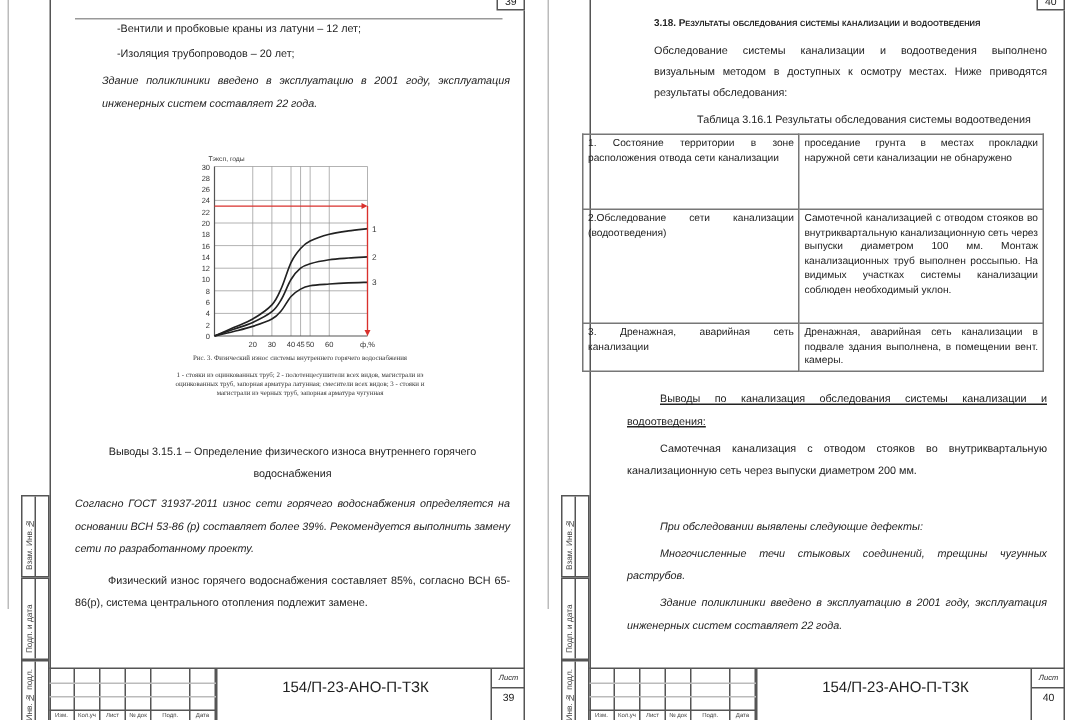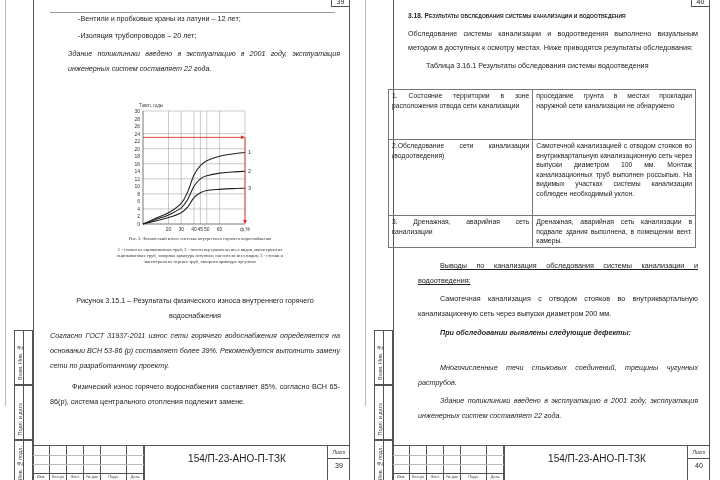--- a/index.html
+++ b/index.html
@@ -100,21 +100,21 @@
       <line x1="145" x2="145" y1="40.36666666666666" y2="124" stroke="#d9302c" stroke-width="0.9"></line>
       <path d="M145,127 L143,123 L147,123 Z" fill="#d9302c"></path>
     </svg>
 
   <div style="position:absolute; left:100px; top:236px; width:200px;">
     <div class="caption-fig">Рис. 3. Физический износ системы внутреннего горячего водоснабжения</div>
     <div class="caption-fig" style="margin-top:5px; padding:0 14px;">1 - стояки из оцинкованных труб; 2 - полотенцесушители всех видов, магистрали из оцинкованных труб, запорная арматура латунная; смесители всех видов; 3 - стояки и магистрали из черных труб, запорная арматура чугунная</div>
   </div>
 
   <div class="content" style="top:293px;">
-    <p class="p" style="text-align:center; line-height:15px;">Рисунок 3.15.1 – Результаты физического износа внутреннего горячего водоснабжения</p>
+    <p class="p" style="text-align:center; line-height:15px;">Выводы 3.15.1 – Определение физического износа внутреннего горячего водоснабжения</p>
     <p class="p it" style="margin-top:5px; line-height:15px;">Согласно ГОСТ 31937-2011 износ сети горячего водоснабжения определяется на основании ВСН 53-86 (р) составляет более 39%. Рекомендуется выполнить замену сети по разработанному проекту.</p>
     <p class="p ind" style="margin-top:6px; line-height:15px;">Физический износ горячего водоснабжения составляет 85%, согласно ВСН 65-86(р), система центрального отопления подлежит замене.</p>
   </div>
 
   <div class="side-stamp" style="top:330px; height:55px;">
       <div class="inner"></div>
       <span>Взам. Инв. №</span>
     </div>
   <div class="side-stamp" style="top:385px; height:55px;">
       <div class="inner"></div>
@@ -151,24 +151,24 @@
       <span class="num">39</span>
     </div>
   </div>
 </div>
 
 <div class="page right">
   <div class="edge"></div>
   <div class="frame"></div>
   <div class="pn-top" style="right:10px;">40</div>
 
-  <div class="content" style="top:9px; left:48px; right:22px;">
+  <div class="content" style="top:9px; left:76px; right:22px;">
     <p class="p" style="font-weight:bold; font-size:6.6px; text-align:left; font-variant:small-caps; line-height:14px;">3.18.  Результаты обследования системы канализации и водоотведения</p>
     <p class="p" style="margin-top:4px; line-height:14px;">Обследование системы канализации и водоотведения выполнено визуальным методом в доступных к осмотру местах. Ниже приводятся результаты обследования:</p>
-    <p class="p" style="margin-top:5px; margin-left:18px; text-align:left; line-height:12px;">Таблица 3.16.1 Результаты обследования системы водоотведения</p>
+    <p class="p" style="margin-top:5px; margin-left:18px; text-align:center; line-height:12px;">Таблица 3.16.1 Результаты обследования системы водоотведения</p>
   </div>
 
   <div style="position:absolute; left:28px; top:89px; width:308px;">
     <table class="res">
       <tbody>
           <tr style="height:50px;">
         <td style="width:47%;">1. Состояние территории в зоне расположения отвода сети канализации</td>
         <td>проседание грунта в местах прокладки наружной сети канализации не обнаружено</td>
       </tr>
       <tr style="height:76px;">
@@ -179,22 +179,22 @@
         <td>3. Дренажная, аварийная сеть канализации</td>
         <td>Дренажная, аварийная сеть канализации в подвале здания выполнена, в помещении вент. камеры.</td>
       </tr>
     </tbody>
       </table>
   </div>
 
   <div class="content" style="top:258px; left:58px; right:22px;">
     <p class="p under ind" style="line-height:15px;">Выводы по канализация обследования системы канализации и водоотведения:</p>
     <p class="p ind" style="margin-top:3px; line-height:15px;">Самотечная канализация с отводом стояков во внутриквартальную канализационную сеть через выпуски диаметром 200 мм.</p>
-    <p class="p it ind" style="margin-top:4px; line-height:15px;font-weight:bold;">При обследовании выявлены следующие дефекты:</p>
-    <p class="p it ind" style="margin-top:20px; line-height:15px;">Многочисленные течи стыковых соединений, трещины чугунных раструбов.</p>
+    <p class="p it ind" style="margin-top:22px; line-height:15px;">При обследовании выявлены следующие дефекты:</p>
+    <p class="p it ind" style="margin-top:3px; line-height:15px;">Многочисленные течи стыковых соединений, трещины чугунных раструбов.</p>
     <p class="p it ind" style="margin-top:3px; line-height:15px;">Здание поликлиники введено в эксплуатацию в 2001 году, эксплуатация инженерных систем составляет 22 года.</p>
   </div>
 
   <div class="side-stamp" style="top:330px; height:55px;">
       <div class="inner"></div>
       <span>Взам. Инв. №</span>
     </div>
   <div class="side-stamp" style="top:385px; height:55px;">
       <div class="inner"></div>
       <span>Подп. и дата</span>

